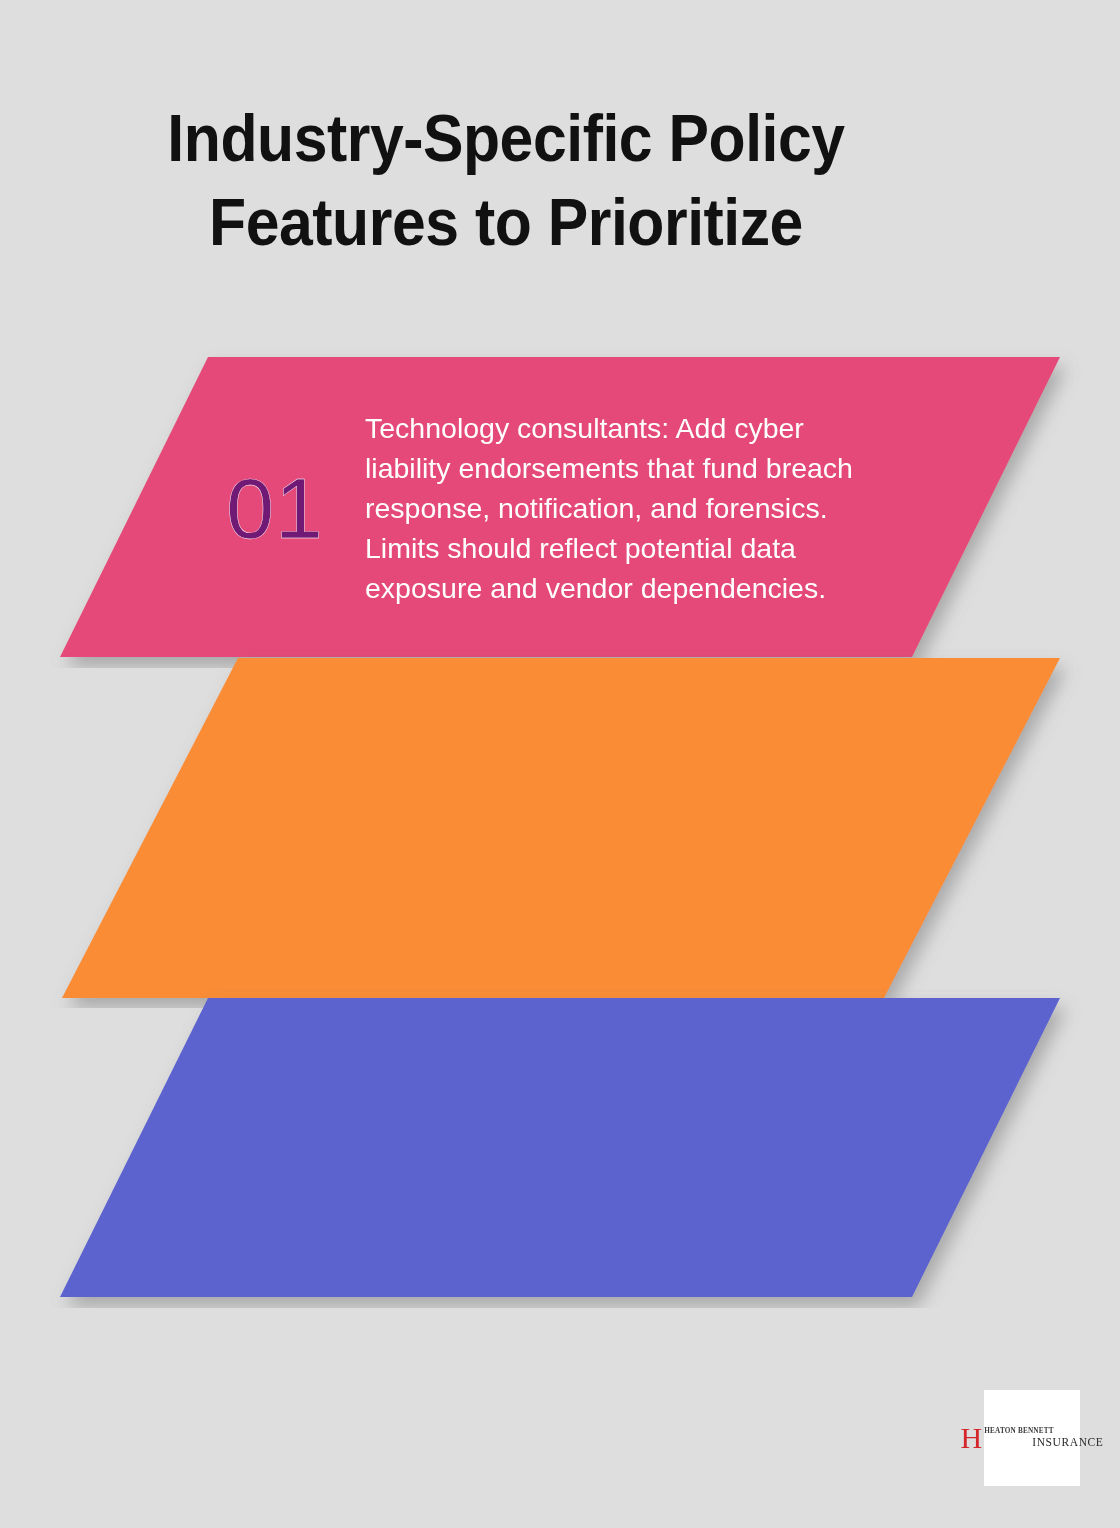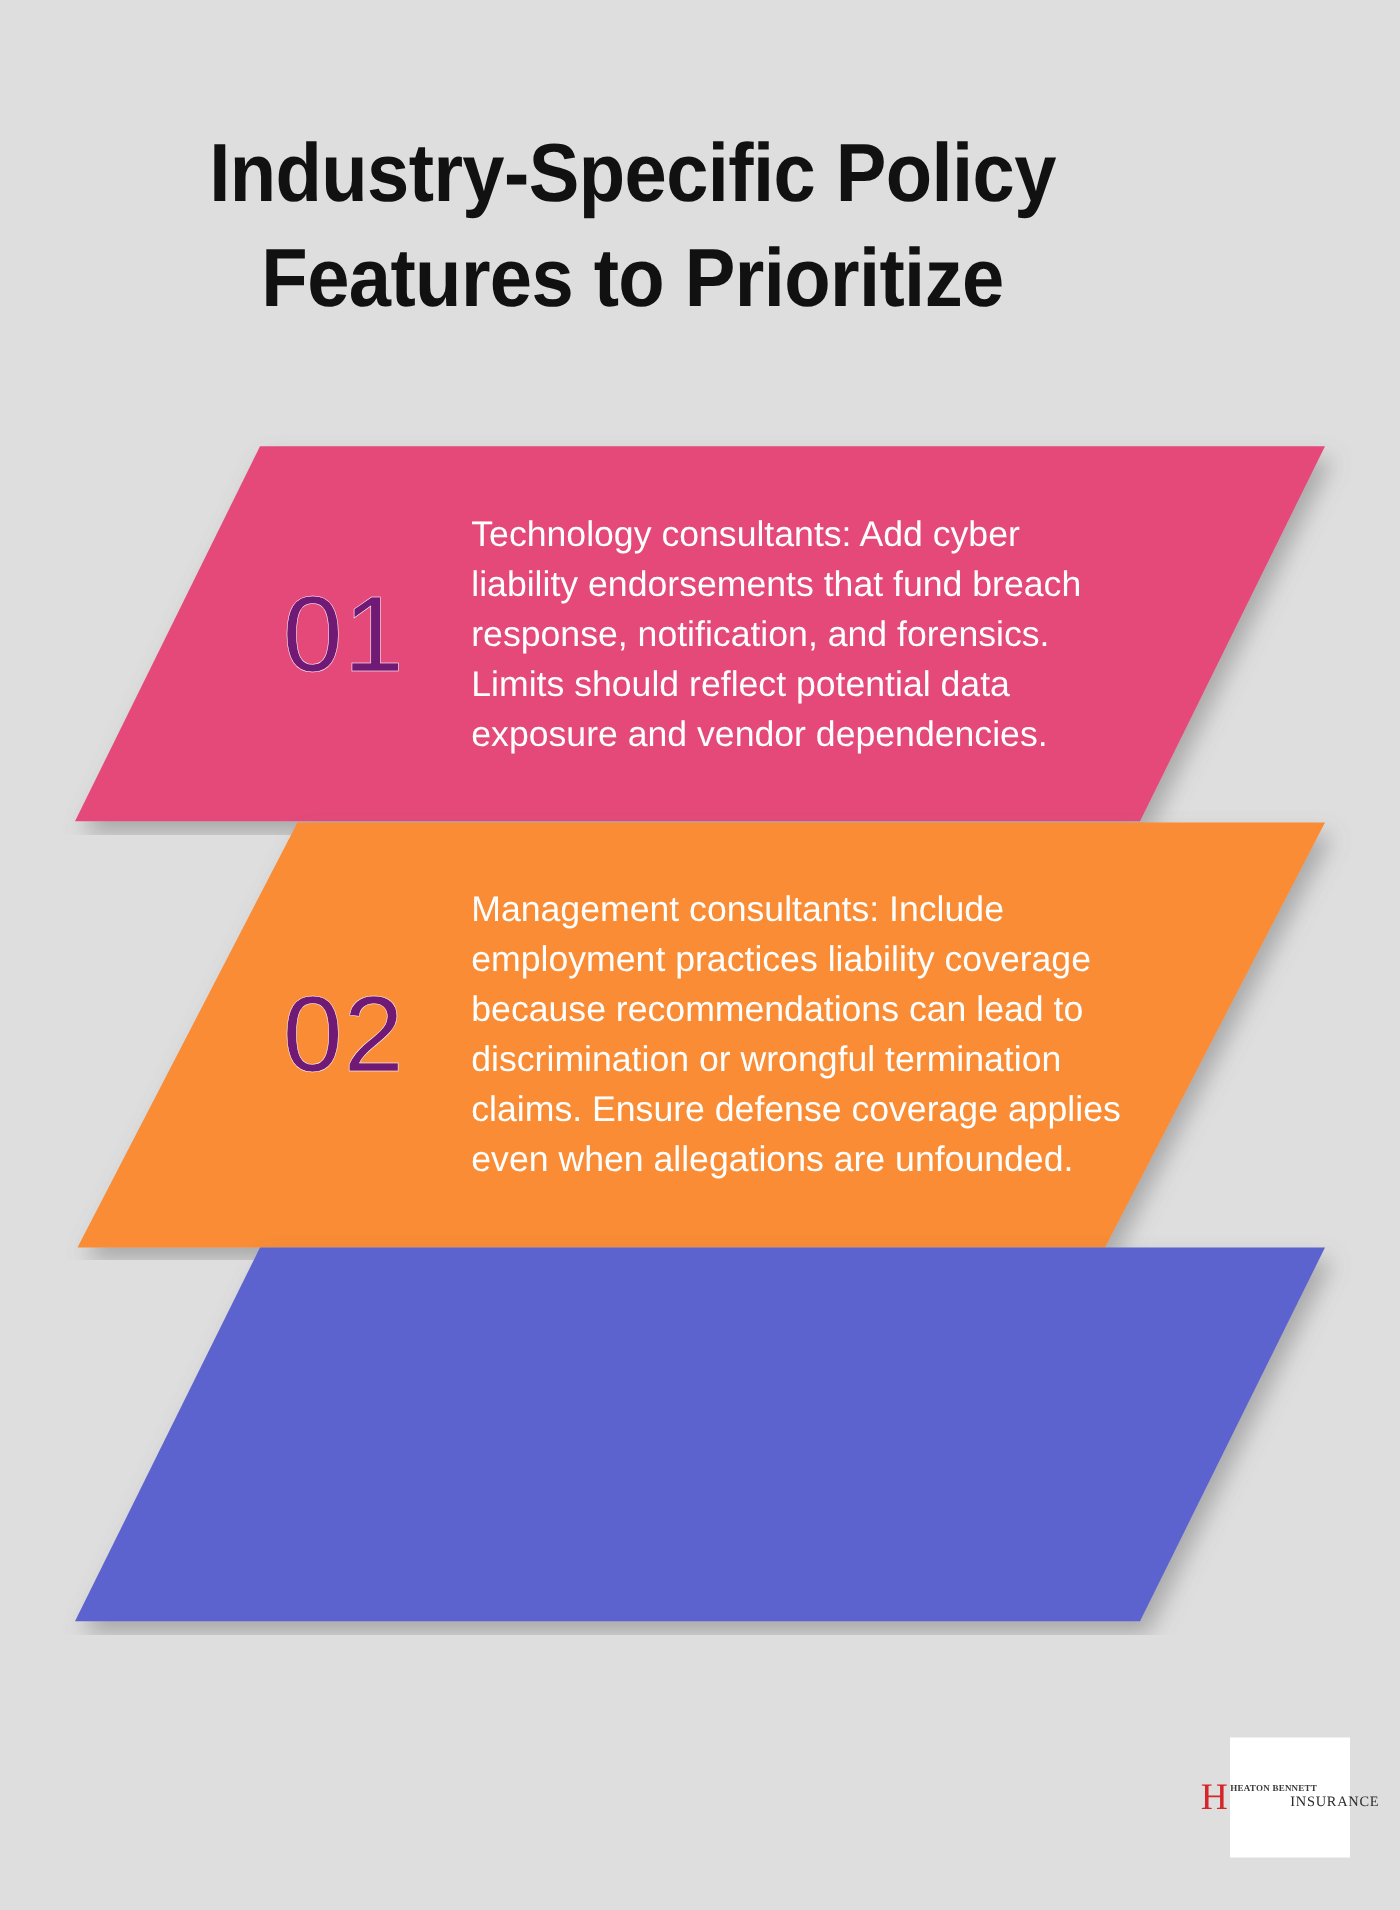--- a/index.html
+++ b/index.html
@@ -88,21 +88,20 @@
     -webkit-text-stroke: 0.4px #ffffff;
   }
 
   .band-text {
     flex: 0 1 auto;
     color: #ffffff;
     font-family: "Liberation Sans Narrow", "Liberation Sans", sans-serif;
     font-size: 28.5px;
     line-height: 40px;
     width: 520px;
-    margin-left: 12px;
     font-weight: 400;
   }
 
   
   #band-1 { top: 346px;  height: 322px; }
   #band-2 { top: 646px;  height: 362px; }
   #band-3 { top: 986px;  height: 322px; }
 
   #band-1 .band-inner { padding-top: 2px; }
   #band-2 .band-inner { padding-top: 2px; }
@@ -194,22 +193,20 @@
       <svg viewBox="0 0 1120 362" preserveAspectRatio="none" xmlns="http://www.w3.org/2000/svg">
         <defs>
           <filter id="sh2" x="-25%" y="-25%" width="160%" height="170%">
             <feDropShadow dx="6" dy="10" stdDeviation="9" flood-color="#6d6d6d" flood-opacity="0.48"></feDropShadow>
           </filter>
         </defs>
         <polygon points="238,12 1060,12 884,352 62,352" fill="#f98c35" filter="url(#sh2)"></polygon>
       </svg>
     </div>
     <div class="band-inner">
-      <div class="band-number">02</div>
-      <div class="band-text">Management consultants: Include employment practices liability coverage because recommendations can lead to discrimination or wrongful termination claims. Ensure defense coverage applies even when allegations are unfounded.</div>
     </div>
   </div>
 
   <div class="band" id="band-3">
     <div class="band-shape">
       <svg viewBox="0 0 1120 322" preserveAspectRatio="none" xmlns="http://www.w3.org/2000/svg">
         <defs>
           <filter id="sh3" x="-25%" y="-25%" width="160%" height="170%">
             <feDropShadow dx="6" dy="10" stdDeviation="9" flood-color="#6d6d6d" flood-opacity="0.48"></feDropShadow>
           </filter>

